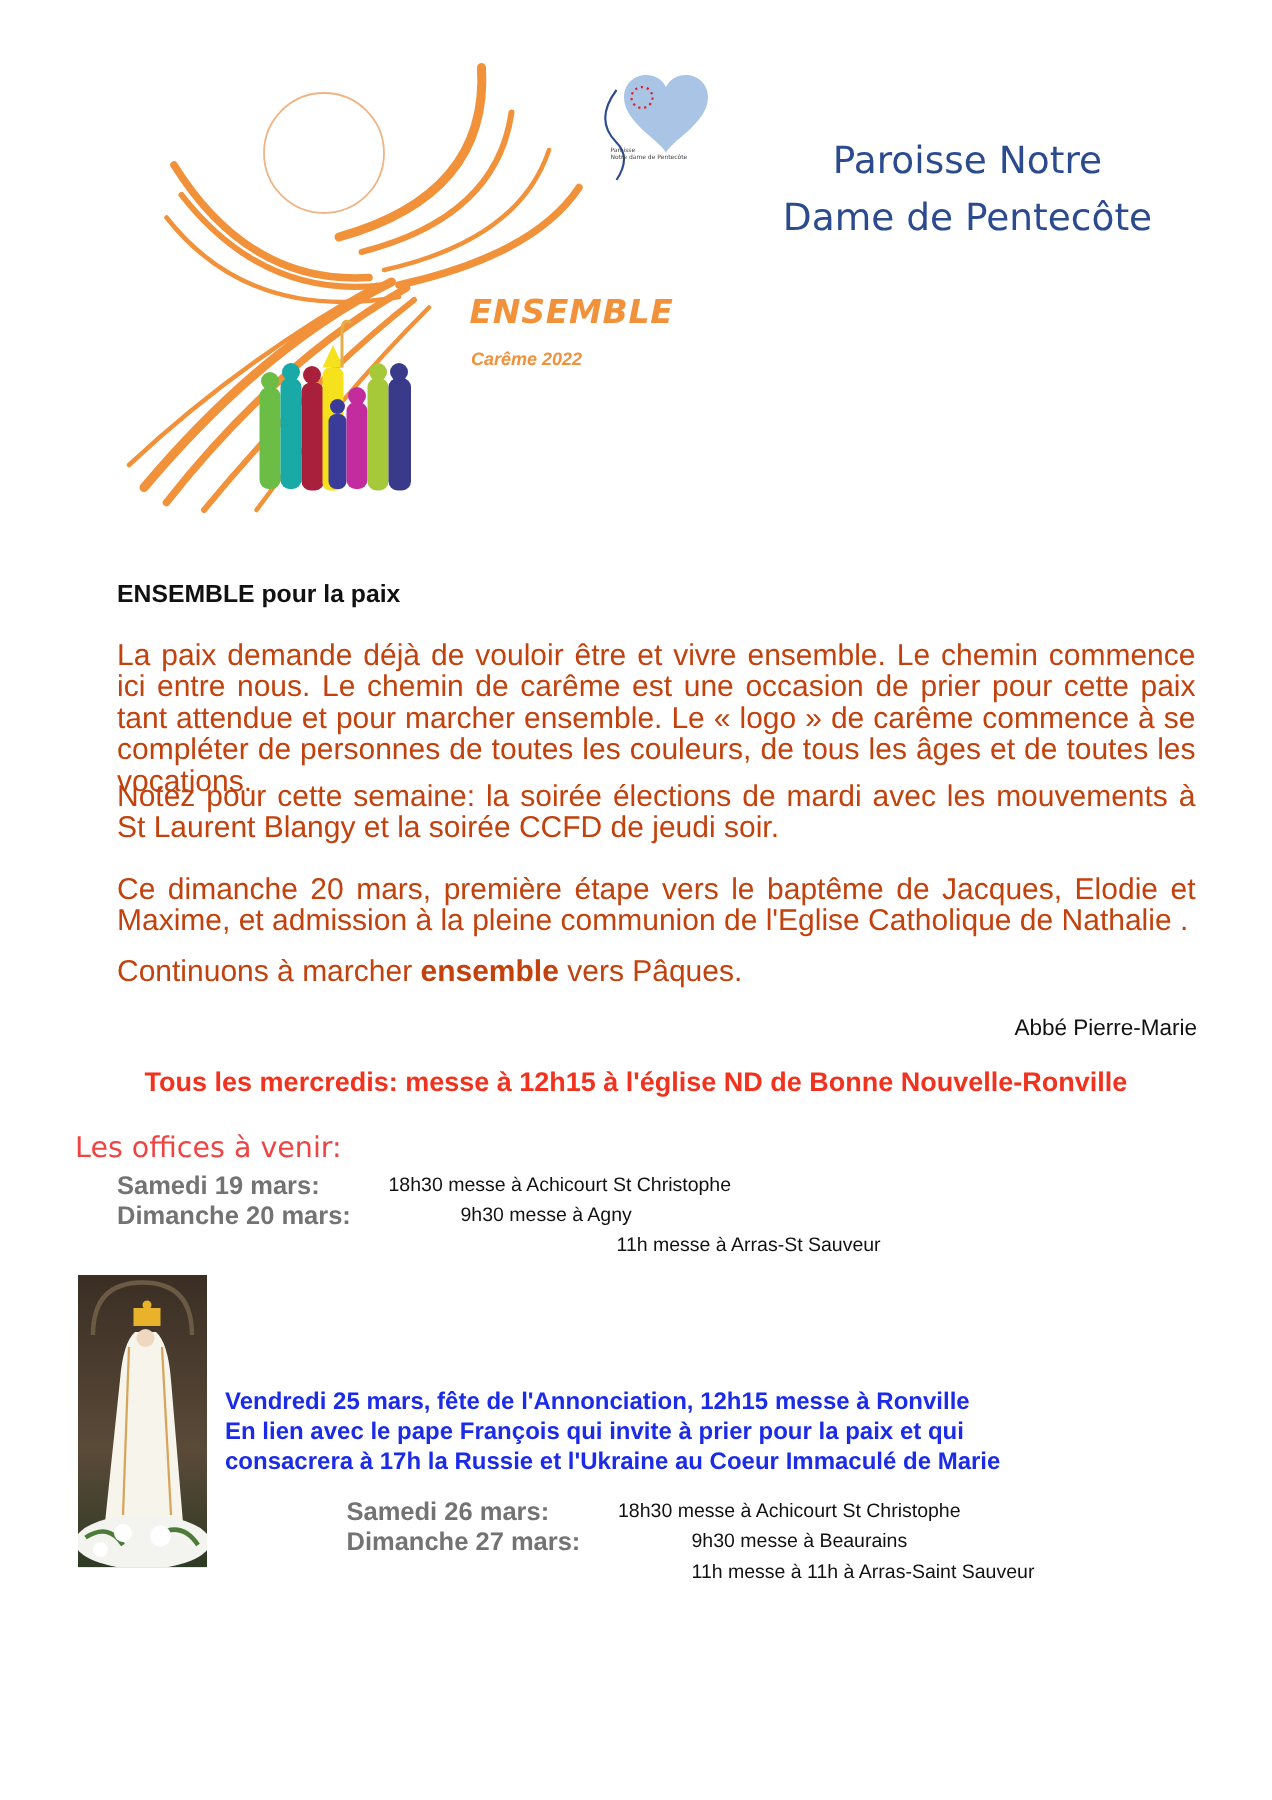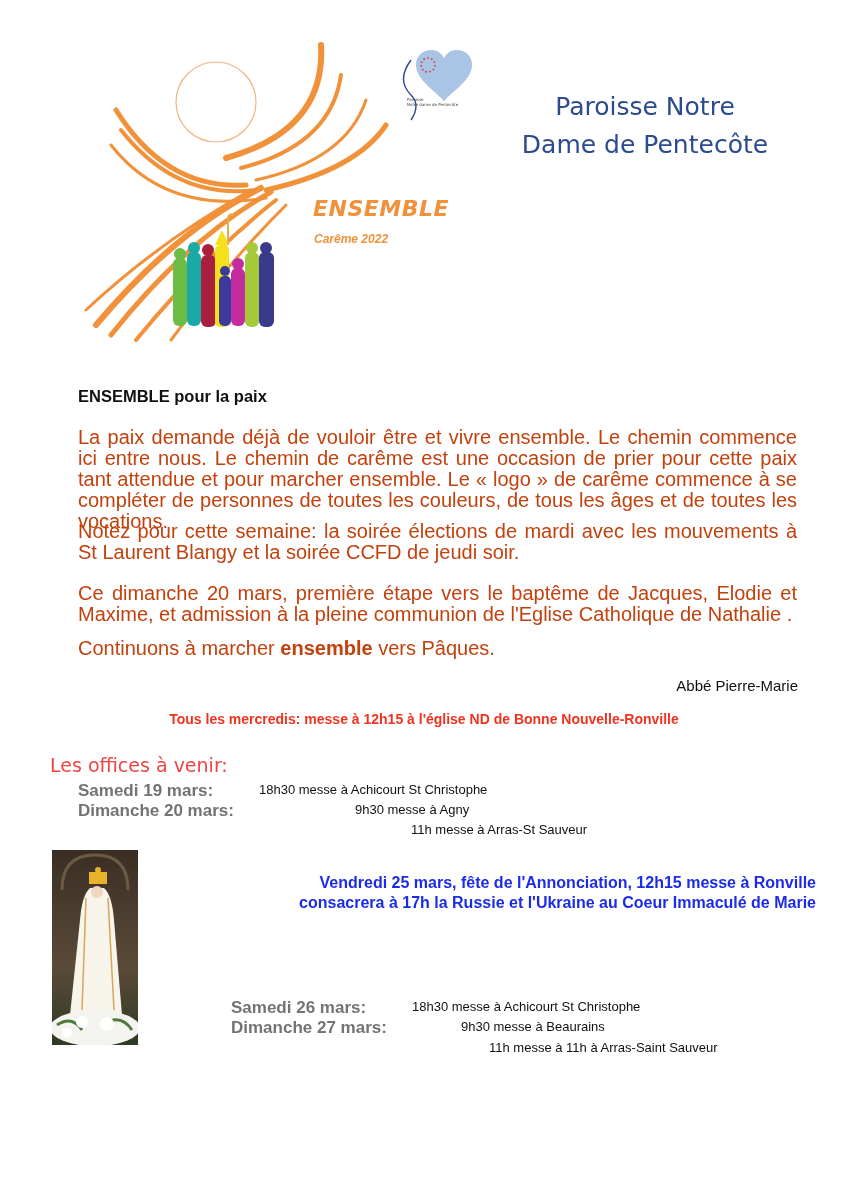--- a/index.html
+++ b/index.html
@@ -16,26 +16,26 @@
   .careme-word { left: 314px; top: 232px; color: #f1913a; font-weight: bold; font-style: italic;
       font-family: Liberation Sans, sans-serif; font-size: 12px; }
   .mini-caption { left: 407px; top: 97px; font-size: 4px; color: #444; line-height: 5px; }
   
   .body-text { left: 78px; width: 719px; font-family: "Liberation Sans", sans-serif; font-size: 20px;
       line-height: 21px; text-align: justify; color: #c2410c; }
   .heading { left: 78px; top: 387px; font-family: "Liberation Sans", sans-serif; font-weight: bold;
       font-size: 16.5px; color: #111; }
   .signature { right: 50px; top: 677px; font-family: "Liberation Sans", sans-serif; font-size: 15px; color: #111; }
   .notice-red { left: 0; width: 848px; top: 711px; text-align: center; color: #f0321e;
-      font-family: "Liberation Sans", sans-serif; font-weight: bold; font-size: 14px; }
+      font-family: "Liberation Sans", sans-serif; font-weight: bold; font-size: 18px; }
   .offices-title { left: 50px; top: 754px; color: #ef4444; font-family: "DejaVu Sans", sans-serif;
       font-size: 19px; }
   .sched-day { color: #737373; font-family: "Liberation Sans", sans-serif; font-weight: bold; font-size: 17px; }
   .sched-text { color: #111; font-family: "Liberation Sans", sans-serif; font-size: 13px; }
-  .blue-notice { left: 150px; width: 666px; top: 873px; text-align: right; color: #1b2be8;
+  .blue-notice { left: 150px; width: 666px; top: 925px; text-align: left; color: #1b2be8;
       font-family: "Liberation Sans", sans-serif; font-weight: bold; font-size: 16px; line-height: 20px; }
   .photo { left: 52px; top: 850px; width: 86px; height: 195px; overflow: hidden; }
   .photo svg { width: 100%; height: 100%; display: block; }
   .bold { font-weight: bold; }
 </style>
 </head>
 <body>
 
 <div class="abs logo-wrap">
   <svg viewBox="0 0 420 310">
@@ -112,21 +112,21 @@
 <div class="abs offices-title">Les offices à venir:</div>
 
 <div class="abs" style="left:78px; top:781px;">
   <span class="sched-day">Samedi 19 mars:</span>
 </div>
 <div class="abs sched-text" style="left:259px; top:782px;">18h30 messe à Achicourt St Christophe</div>
 
 <div class="abs" style="left:78px; top:801px;">
   <span class="sched-day">Dimanche 20 mars:</span>
 </div>
-<div class="abs sched-text" style="left:307px; top:802px;margin-left:48px;">9h30 messe à Agny</div>
+<div class="abs sched-text" style="left:307px; top:802px;">9h30 messe à Agny</div>
 <div class="abs sched-text" style="left:411px; top:822px;">11h messe à Arras-St Sauveur</div>
 
 <div class="abs photo">
   <svg viewBox="0 0 86 195">
     <defs>
       <linearGradient id="bg" x1="0" y1="0" x2="0" y2="1">
         <stop offset="0" stop-color="#3a2e24"></stop>
         <stop offset="0.6" stop-color="#5a4a38"></stop>
         <stop offset="1" stop-color="#2e3a24"></stop>
       </linearGradient>
@@ -145,25 +145,26 @@
     <ellipse cx="43" cy="178" rx="45" ry="18" fill="#f3f3ef"></ellipse>
     <path d="M5 175 Q20 165 30 180 M55 172 Q70 165 80 180" stroke="#4e7a3a" stroke-width="3" fill="none"></path>
     <circle cx="30" cy="172" r="6" fill="#ffffff"></circle>
     <circle cx="55" cy="174" r="7" fill="#ffffff"></circle>
     <circle cx="15" cy="183" r="5" fill="#ffffff"></circle>
   </svg>
 </div>
 
 <div class="abs blue-notice">
   <div>Vendredi 25 mars, fête de l'Annonciation, 12h15 messe à Ronville</div>
+  <div>En lien avec le pape François qui invite à prier pour la paix et qui</div>
   <div>consacrera à 17h la Russie et l'Ukraine au Coeur Immaculé de Marie</div>
 </div>
 
 <div class="abs" style="left:231px; top:998px;">
   <span class="sched-day">Samedi 26 mars:</span>
 </div>
 <div class="abs sched-text" style="left:412px; top:999px;">18h30 messe à Achicourt St Christophe</div>
 
 <div class="abs" style="left:231px; top:1018px;">
   <span class="sched-day">Dimanche 27 mars:</span>
 </div>
 <div class="abs sched-text" style="left:461px; top:1019px;">9h30 messe à Beaurains</div>
-<div class="abs sched-text" style="left:461px; top:1040px;margin-left:28px;">11h messe à 11h à Arras-Saint Sauveur</div>
+<div class="abs sched-text" style="left:461px; top:1040px;">11h messe à 11h à Arras-Saint Sauveur</div>
 
 </body></html>

